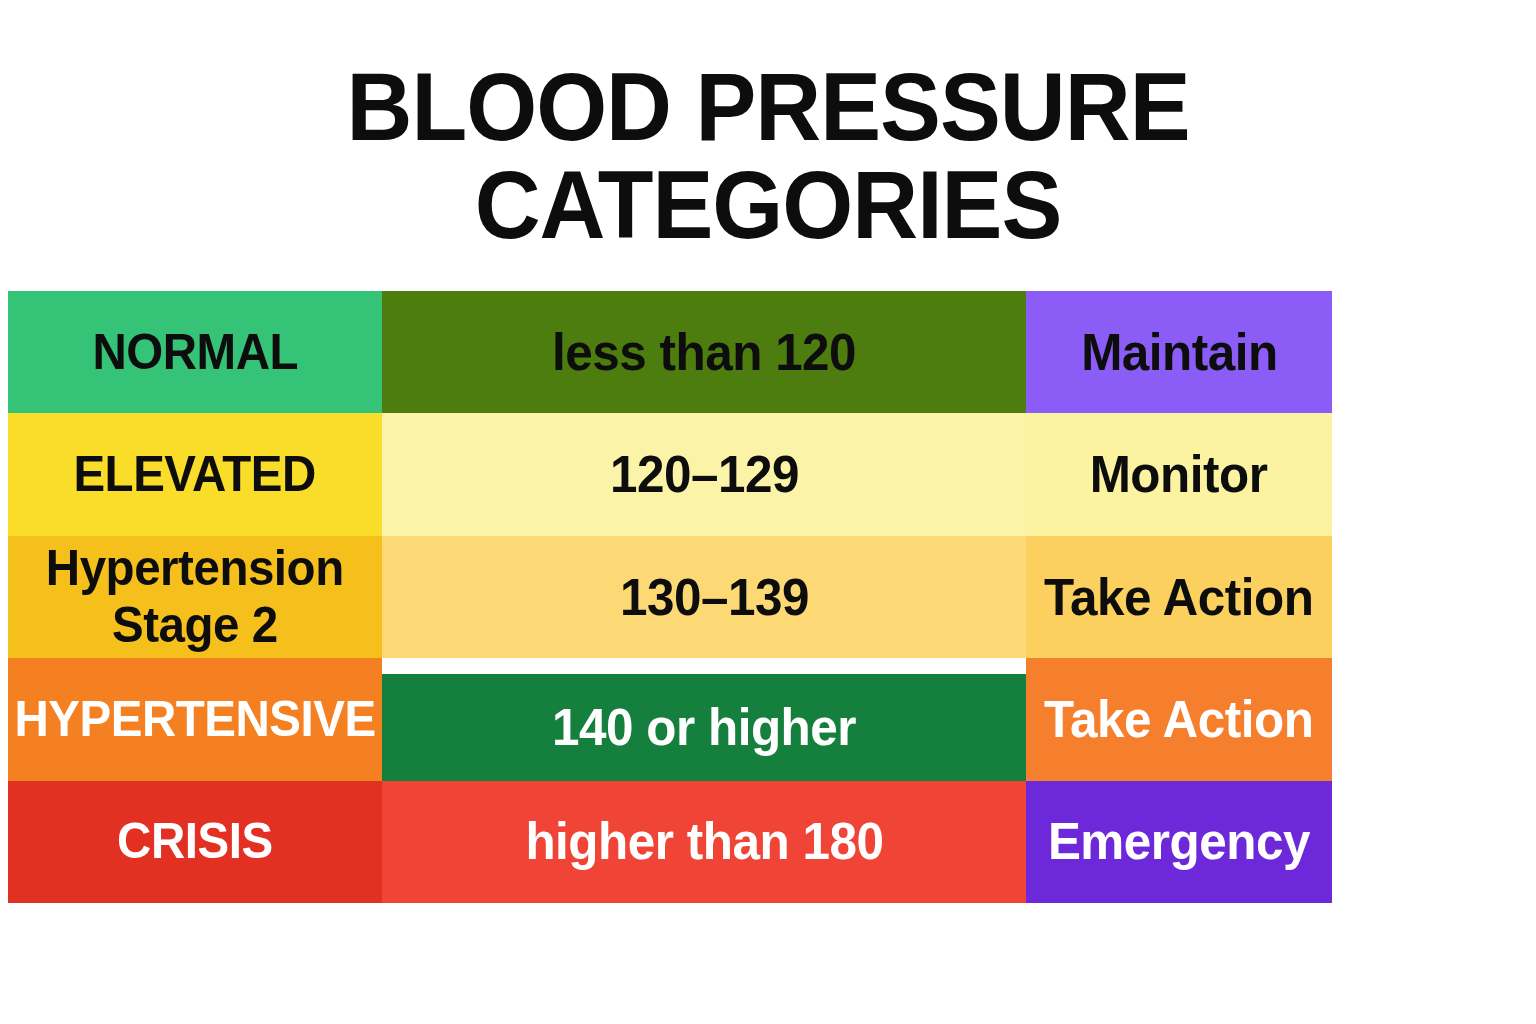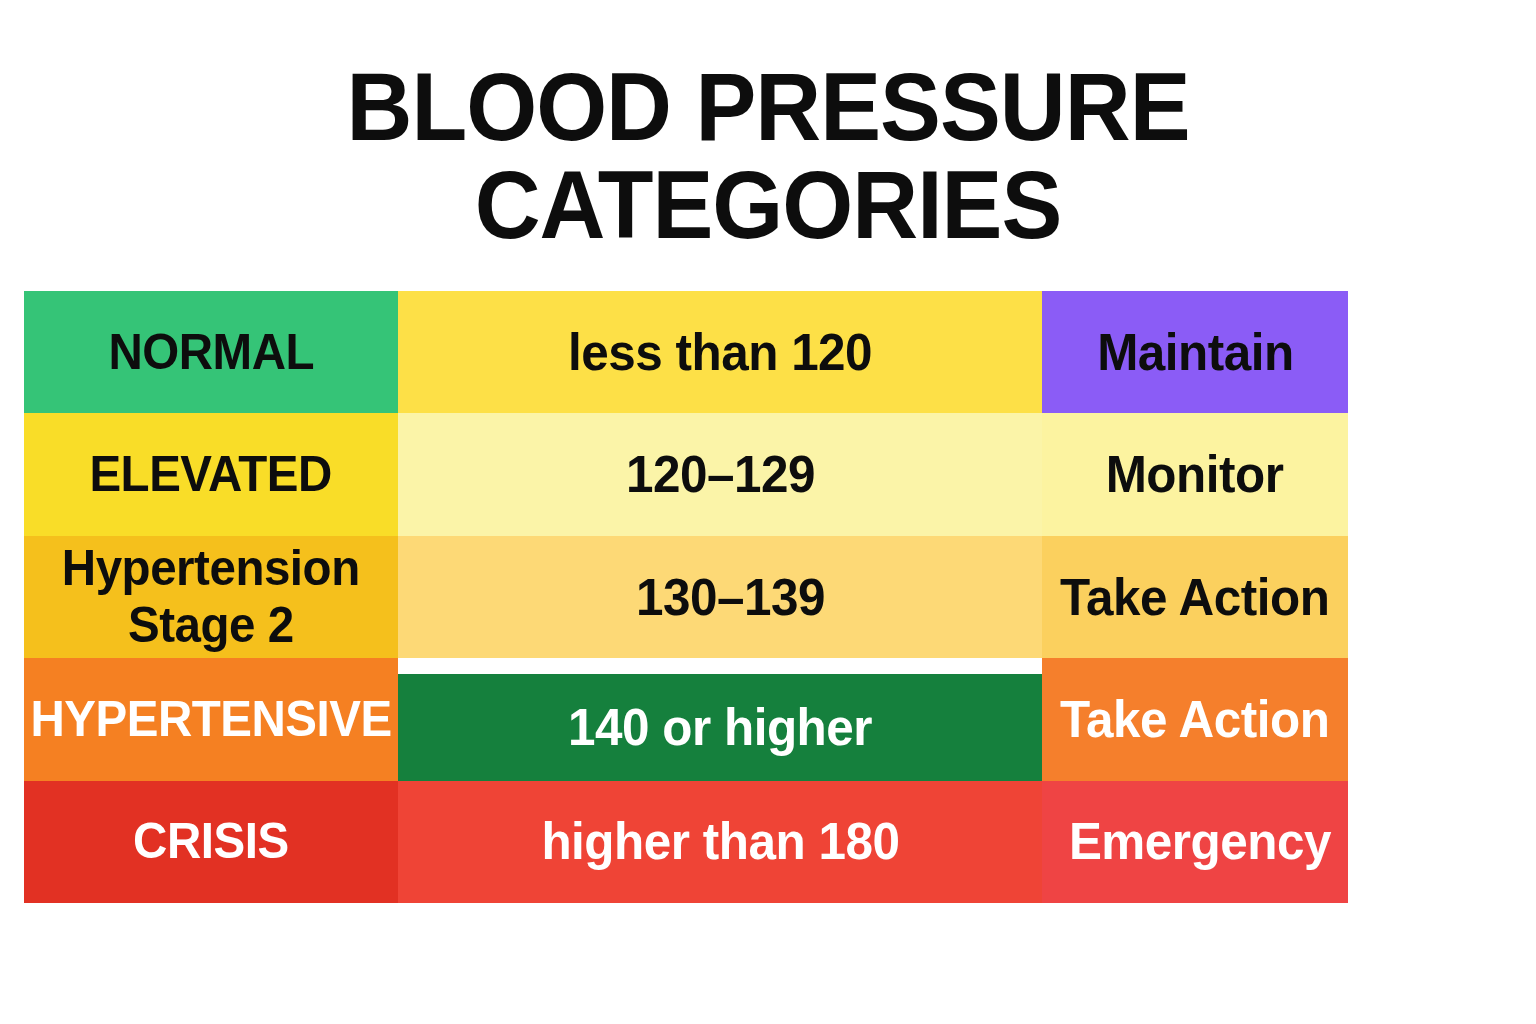--- a/index.html
+++ b/index.html
@@ -40,21 +40,21 @@
     letter-spacing: -1px;
     color: #0d0d0d;
     transform: scaleX(0.94);
     transform-origin: center center;
     white-space: nowrap;
   }
 
   
   .bp-table {
     position: absolute;
-    left: 24px;
+    left: 8px;
     top: 291px;
     width: 1324px;
     height: 612px;
     display: flex;
     flex-direction: column;
   }
 
   .bp-row {
     display: flex;
     flex: 1 1 0;
@@ -98,38 +98,38 @@
   .cell-category .cell-text { font-size: 50px; }
   .cell-range .cell-text    { font-size: 52px; }
   .cell-action .cell-text   { font-size: 52px; }
 
   
   .text-dark  { color: #0d0d0d; }
   .text-light { color: #ffffff; }
 
   
   .row-normal   .cell-category { background: #35c477; }
-  .row-normal   .cell-range    { background: #fde047; }
+  .row-normal   .cell-range    { background: #4d7c0f; }
   .row-normal   .cell-action   { background: #8b5cf6; }
 
   .row-elevated .cell-category { background: #f9dd28; }
   .row-elevated .cell-range    { background: #fbf4a8; }
   .row-elevated .cell-action   { background: #fcf3a0; }
 
   .row-stage2   .cell-category { background: #f5c01c; }
   .row-stage2   .cell-range    { background: #fdd976; padding-left: 31px; }
   .row-stage2   .cell-action   { background: #fbd05e; }
 
   .row-hyper    .cell-category { background: #f58022; }
   .row-hyper    .cell-range    { background: #15803d; margin-top: 16px; }
   .row-hyper    .cell-action   { background: #f57f2c; }
 
   .row-crisis   .cell-category { background: #e23123; }
   .row-crisis   .cell-range    { background: #ef4436; }
-  .row-crisis   .cell-action   { background: #ef4444; justify-content: flex-end; }
+  .row-crisis   .cell-action   { background: #6d28d9; }
 </style>
 </head>
 <body>
 
 <div class="page">
 
   <div class="title-block">
     <span class="title-line">BLOOD PRESSURE</span>
     <span class="title-line">CATEGORIES</span>
   </div>

